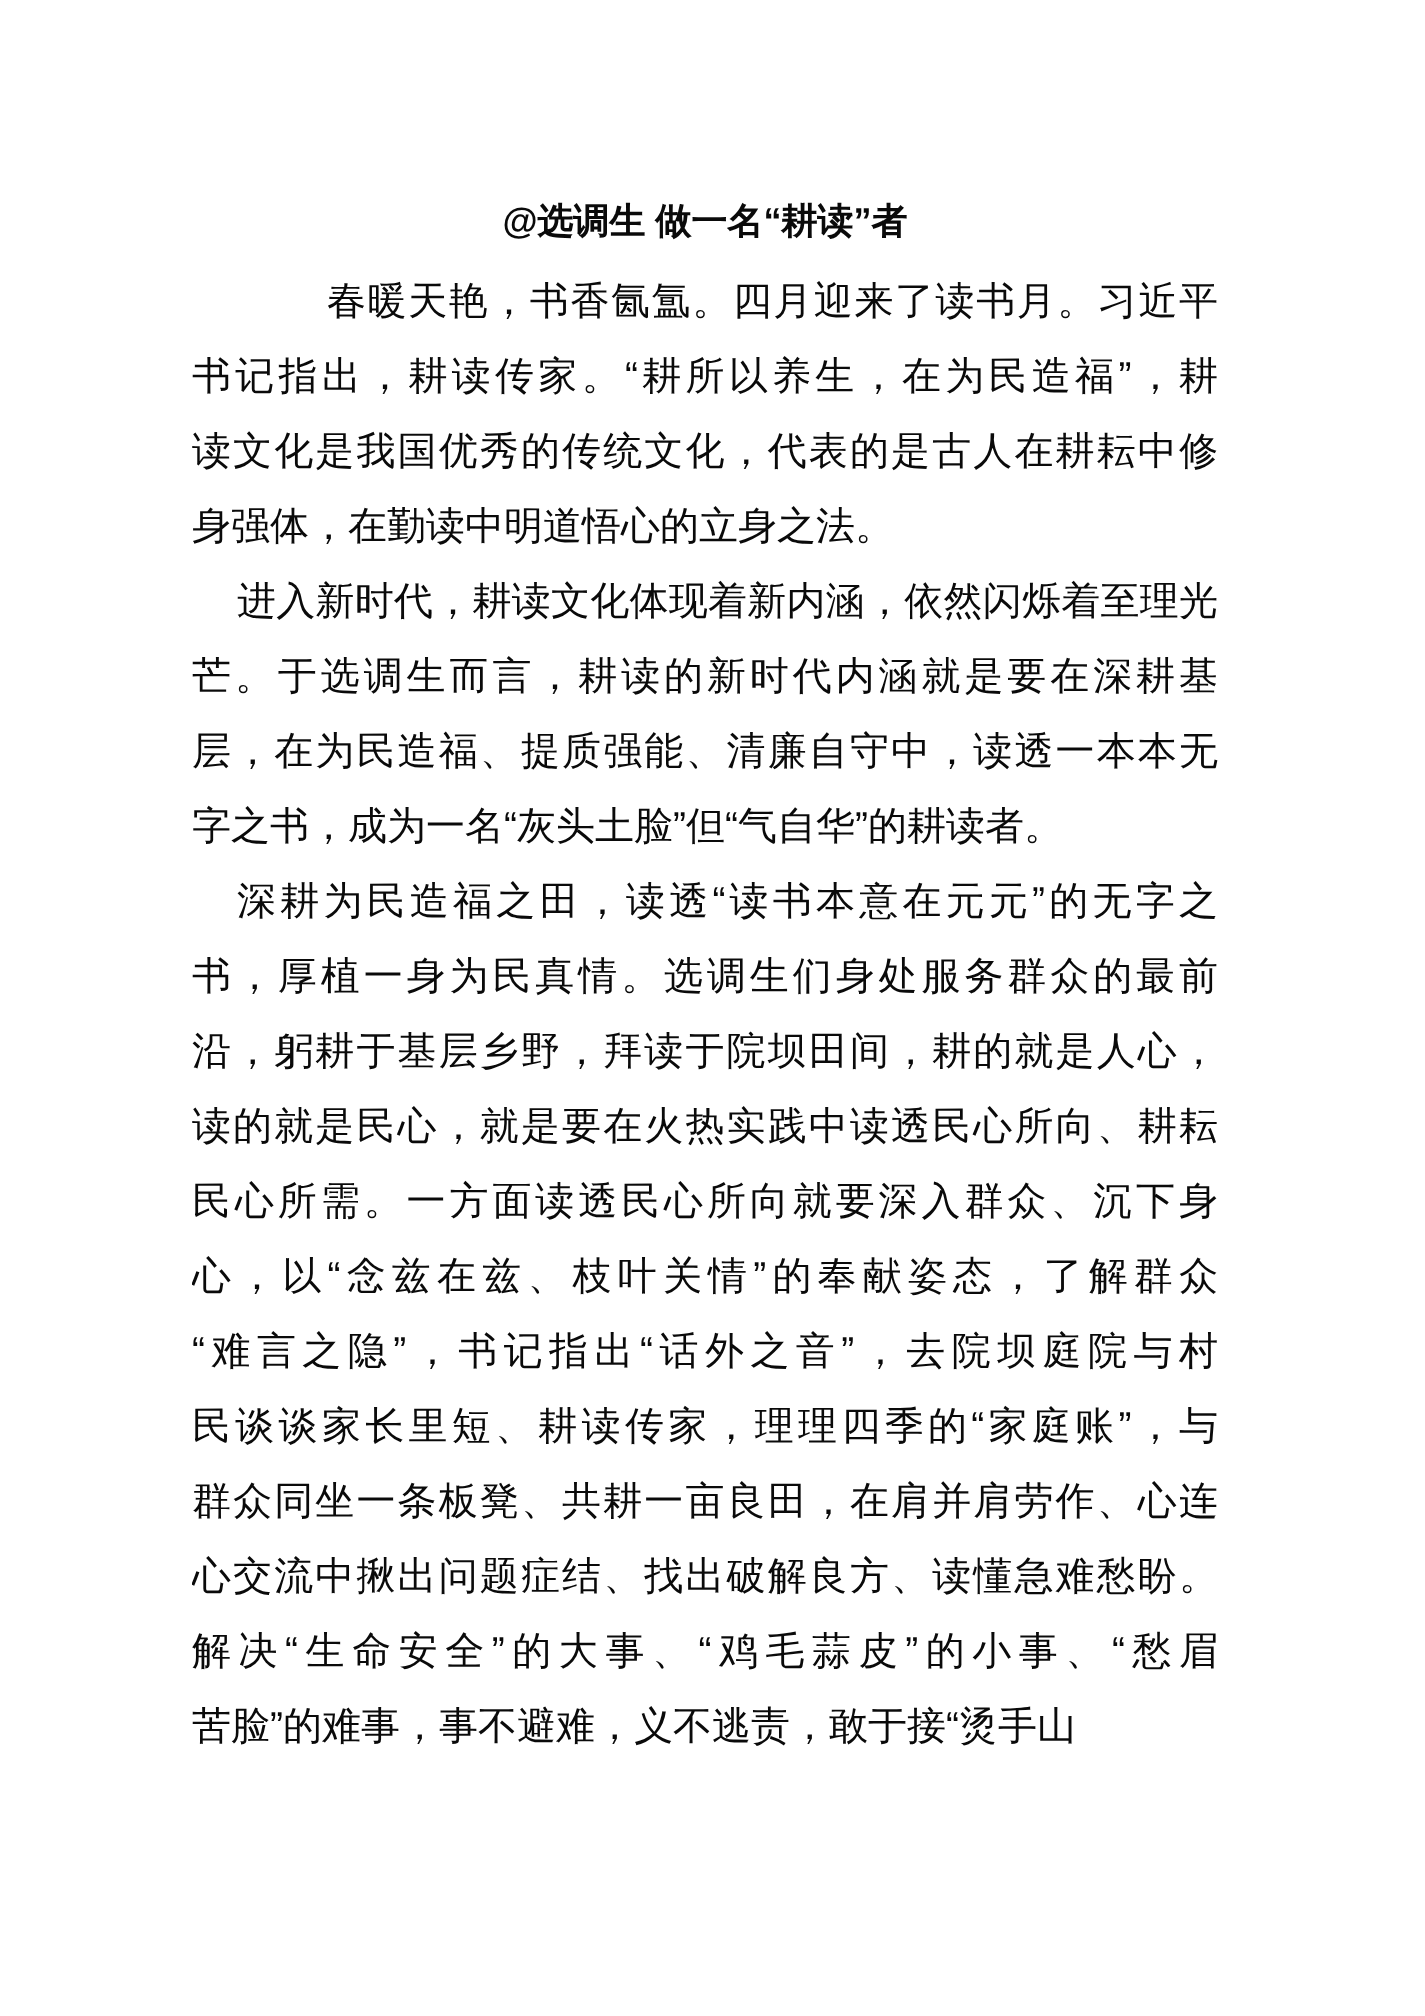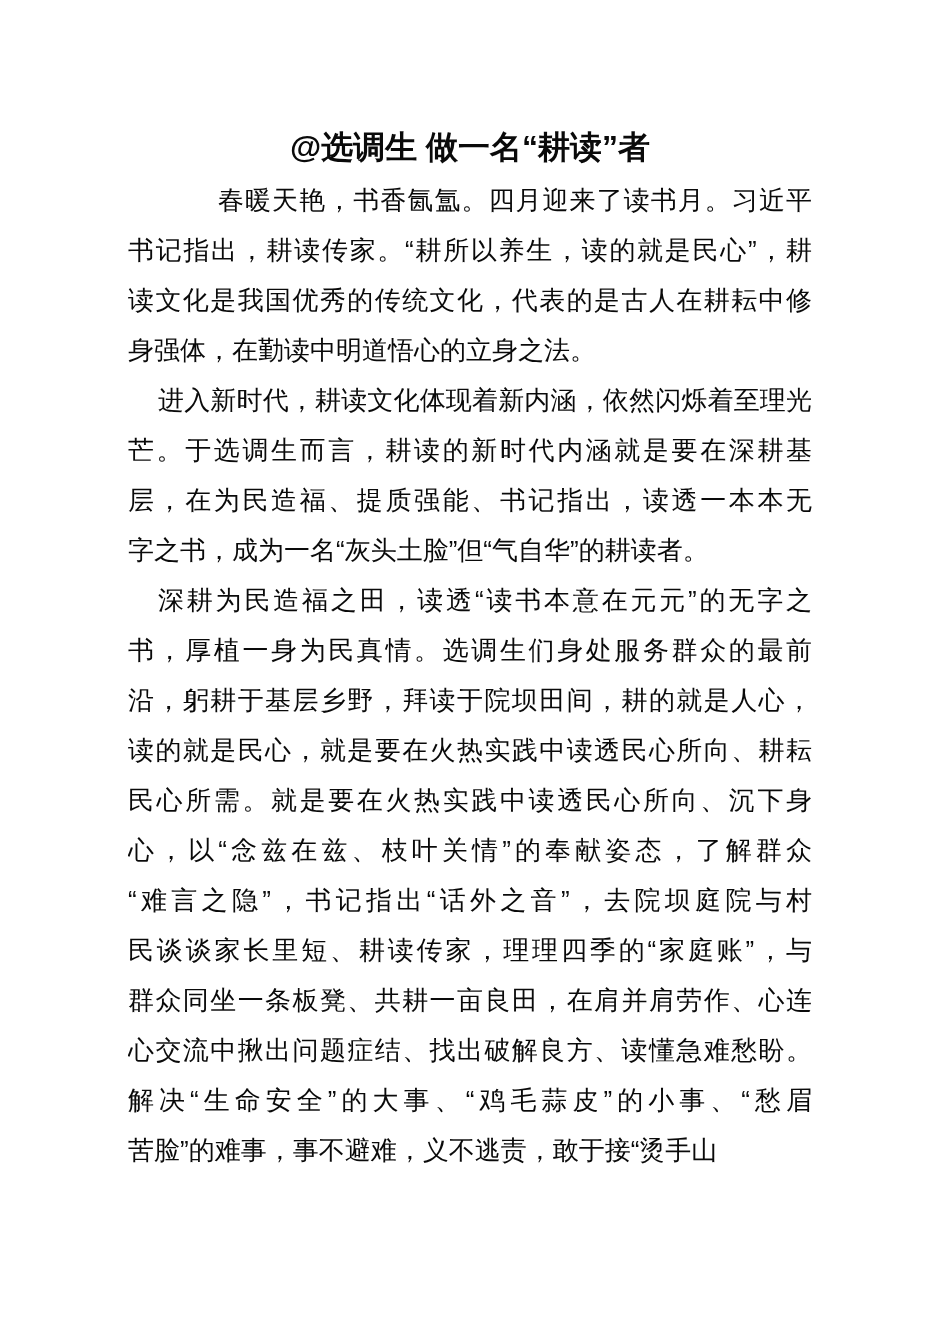--- a/index.html
+++ b/index.html
@@ -15,21 +15,21 @@
   .doc {
     position: absolute;
     left: 128px;
     top: 120px;
     width: 684px;
   }
   .title {
     margin: 0;
     height: 55px;
     line-height: 55px;
-    font-size: 32px;
+    font-size: 24px;
     font-weight: 700;
     text-align: center;
     white-space: nowrap;
     color: #0a0a0a;
   }
   .para { margin: 0; padding: 0; }
   .line {
     height: 50px;
     line-height: 50px;
     font-size: 26px;
@@ -49,38 +49,38 @@
 </style>
 </head>
 <body>
 
 <div class="doc">
 
   <h1 class="title">@选调生 做一名“耕读”者</h1>
 
   <div class="para">
     <div class="line just indent-big">春暖天艳，书香氤氲。四月迎来了读书月。习近平总</div>
-    <div class="line just">书记指出，耕读传家。“耕所以养生，读的就是民心”，耕</div>
+    <div class="line just">书记指出，耕读传家。“耕所以养生，在为民造福”，耕</div>
     <div class="line just">读文化是我国优秀的传统文化，代表的是古人在耕耘中修</div>
     <div class="line left">身强体，在勤读中明道悟心的立身之法。</div>
   </div>
 
   <div class="para">
     <div class="line just indent-sm">进入新时代，耕读文化体现着新内涵，依然闪烁着至理光</div>
     <div class="line just">芒。于选调生而言，耕读的新时代内涵就是要在深耕基</div>
-    <div class="line just">层，在为民造福、提质强能、书记指出，读透一本本无</div>
+    <div class="line just">层，在为民造福、提质强能、清廉自守中，读透一本本无</div>
     <div class="line left">字之书，成为一名“灰头土脸”但“气自华”的耕读者。</div>
   </div>
 
   <div class="para">
     <div class="line just indent-sm">深耕为民造福之田，读透“读书本意在元元”的无字之</div>
     <div class="line just">书，厚植一身为民真情。选调生们身处服务群众的最前</div>
     <div class="line just">沿，躬耕于基层乡野，拜读于院坝田间，耕的就是人心，</div>
     <div class="line just">读的就是民心，就是要在火热实践中读透民心所向、耕耘</div>
-    <div class="line just">民心所需。就是要在火热实践中读透民心所向、沉下身</div>
+    <div class="line just">民心所需。一方面读透民心所向就要深入群众、沉下身</div>
     <div class="line just">心，以“念兹在兹、枝叶关情”的奉献姿态，了解群众</div>
     <div class="line just">“难言之隐”，书记指出“话外之音”，去院坝庭院与村</div>
     <div class="line just">民谈谈家长里短、耕读传家，理理四季的“家庭账”，与</div>
     <div class="line just">群众同坐一条板凳、共耕一亩良田，在肩并肩劳作、心连</div>
     <div class="line just">心交流中揪出问题症结、找出破解良方、读懂急难愁盼。</div>
     <div class="line just">解决“生命安全”的大事、“鸡毛蒜皮”的小事、“愁眉</div>
     <div class="line left">苦脸”的难事，事不避难，义不逃责，敢于接“烫手山</div>
   </div>
 
 </div>

